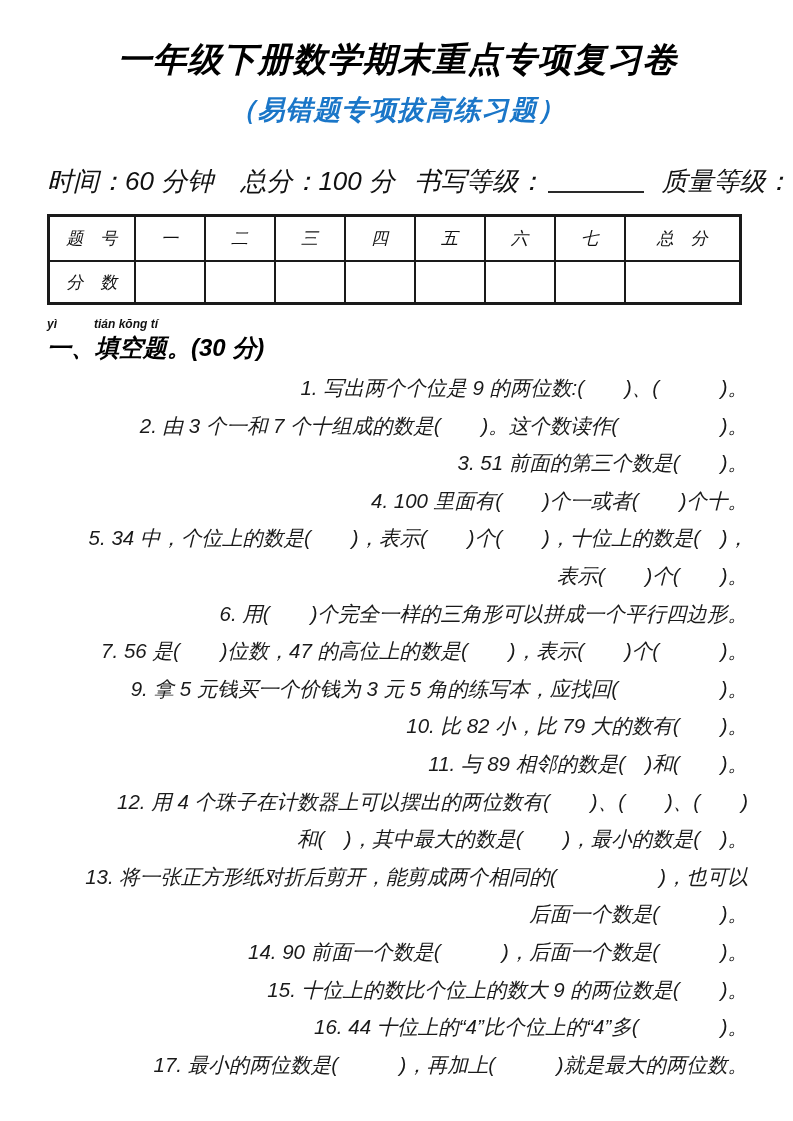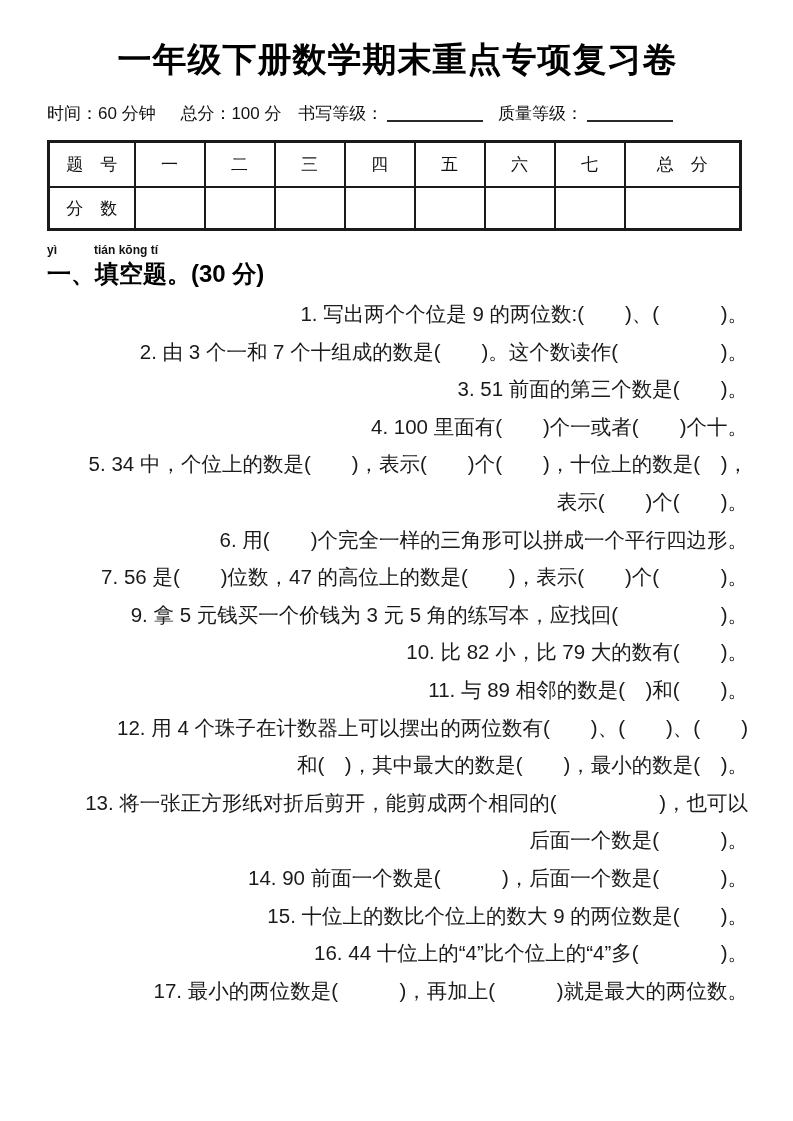--- a/index.html
+++ b/index.html
@@ -3,34 +3,34 @@
 <meta charset="utf-8">
 <style>
   html,body { margin:0; padding:0; }
   body {
     width:793px; height:1121px;
     background:#ffffff;
     font-family:"Liberation Sans","DejaVu Sans",sans-serif;
     color:#1a1a1a;
     overflow:hidden;
   }
-  .page { box-sizing:border-box; width:763px; padding:40px 15px 0 47px; }
+  .page { box-sizing:border-box; width:763px; padding:40px 15px 0 47px;font-style:italic; }
 
   .title {
     margin:0; text-align:center;
     font-size:34px; font-weight:bold; letter-spacing:1px;
     line-height:1.15; color:#000;
   }
   .subtitle {
     margin:13px 0 0; text-align:center;
     font-size:27px; font-weight:bold; letter-spacing:1px;
     color:#1a76c8;
   }
 
-  .info { margin-top:21px; font-size:17px; white-space:nowrap; color:#111; }
+  .info { margin-top:36px; font-size:26px; white-space:nowrap; color:#111; }
   .info .seg { display:inline-block; }
   .info .g1 { margin-left:20px; }
   .info .g2 { margin-left:12px; }
   .info .g3 { margin-left:10px; }
   .blank {
     display:inline-block; height:20px; vertical-align:-3px;
     border-bottom:2px solid #2a2a2a;
   }
   .blank.w1 { width:96px; margin-left:4px; }
   .blank.w2 { width:86px; margin-left:4px; }
@@ -57,20 +57,21 @@
 
   .questions { margin-top:5px; font-size:20.5px;text-align:right; }
   .qline { line-height:37.6px; white-space:nowrap; }
 </style>
 </head>
 <body>
 
 <div class="page">
 
   <h1 class="title">一年级下册数学期末重点专项复习卷</h1>
+  <h2 class="subtitle">（易错题专项拔高练习题）</h2>
 
   <div class="info">
     <span class="seg">时间：60 分钟</span>
     <span class="seg g1">总分：100 分</span>
     <span class="seg g2">书写等级：</span><span class="blank w1"></span>
     <span class="seg g3">质量等级：</span><span class="blank w2"></span>
   </div>
 
   <table class="score">
     <colgroup>

